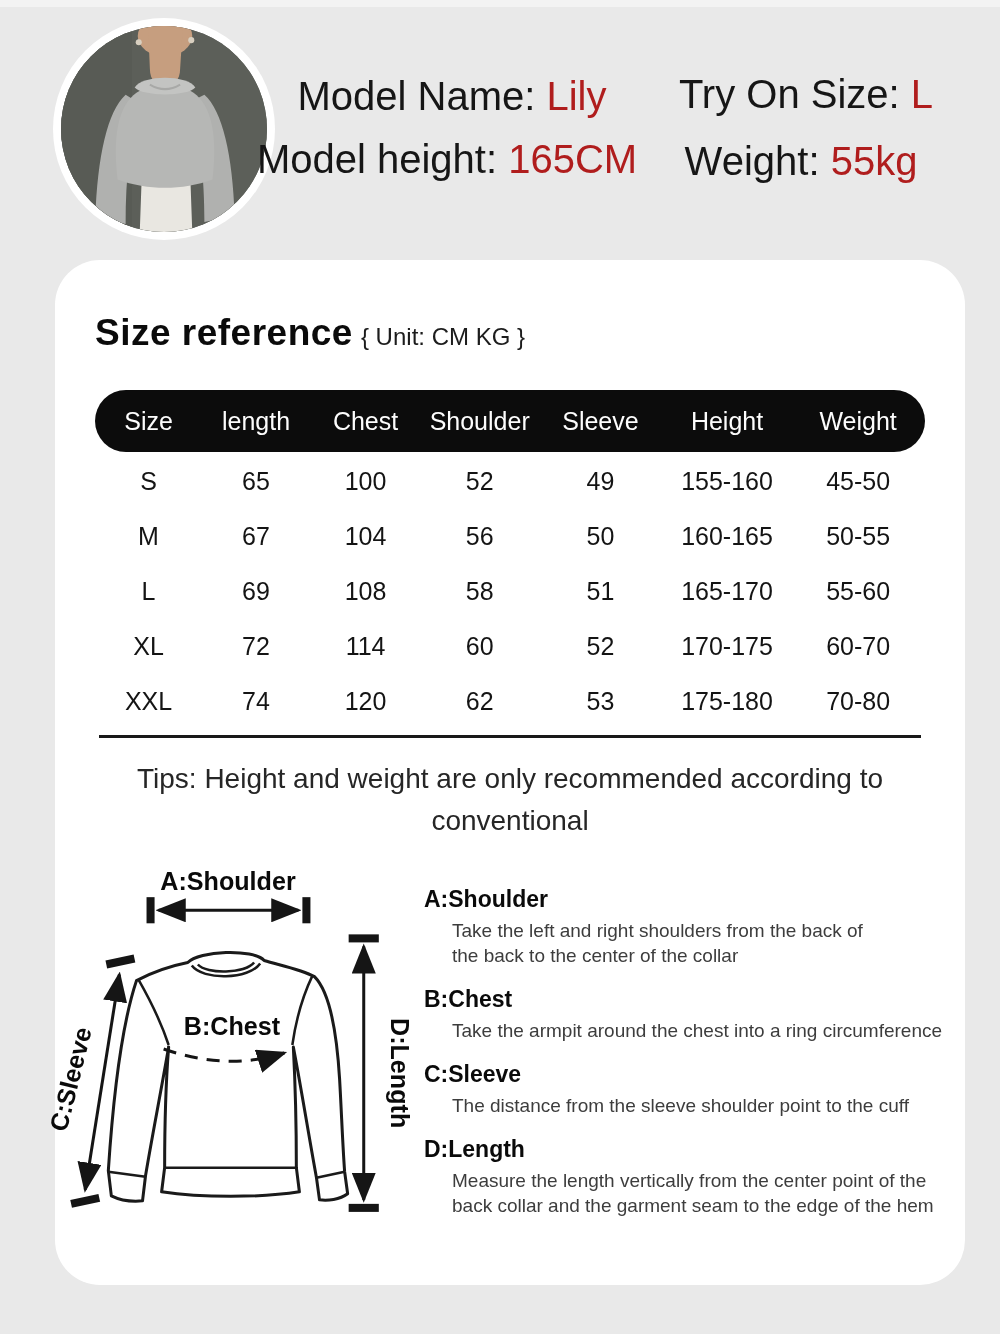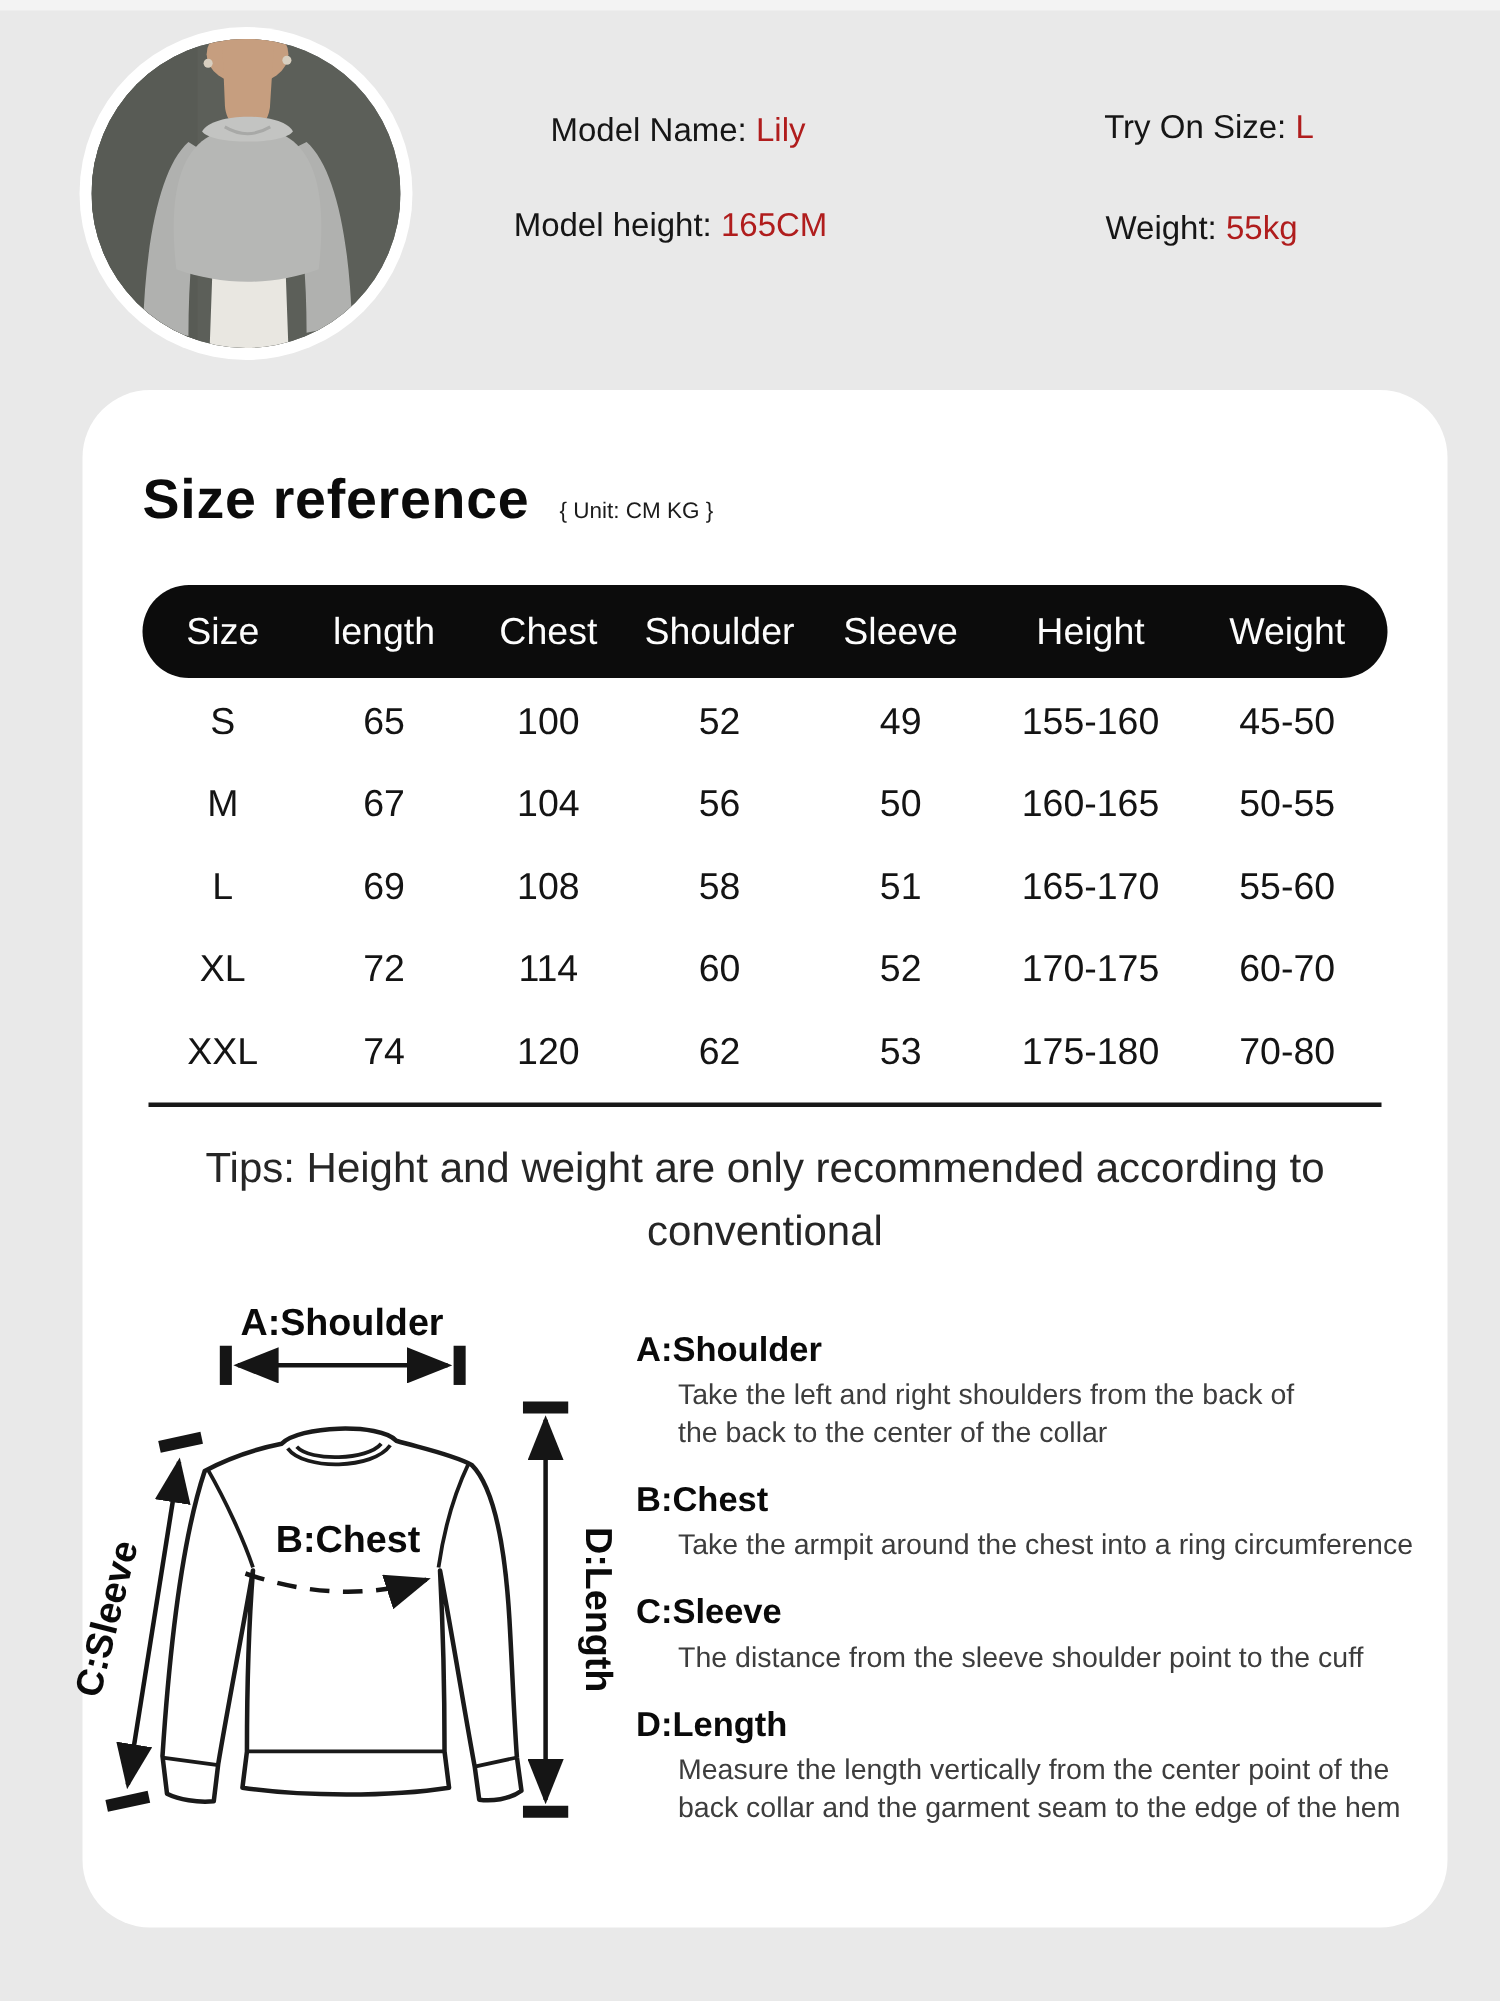--- a/index.html
+++ b/index.html
@@ -17,37 +17,37 @@
   .photo-ring {
     position:absolute; left:53px; top:18px;
     width:222px; height:222px; border-radius:50%;
     background:#ffffff;
   }
   .photo {
     position:absolute; left:8px; top:8px;
     width:206px; height:206px; border-radius:50%;
     overflow:hidden; background:#5c5f59;
   }
-  .info-item { position:absolute; white-space:nowrap; font-size:22px; transform:translateX(-50%); color:#161616; }
+  .info-item { position:absolute; white-space:nowrap; font-size:40px; transform:translateX(-50%); color:#161616; }
   .info-item .val { color:#b01d1d; }
   .info-model-name  { left:452px; top:74px; }
   .info-try-on      { left:806px; top:72px; }
   .info-height      { left:447px; top:137px; }
   .info-weight      { left:801px; top:139px; }
 
   
   .card {
     position:absolute; left:55px; top:260px;
     width:910px; height:1025px;
     background:#ffffff; border-radius:45px;
     padding:52px 40px 0 40px;
   }
-  .sr-heading { display:flex; align-items:baseline; gap:20px; }
+  .sr-heading { display:flex; align-items:baseline; gap:8px; }
   .sr-title { font-size:37px; font-weight:bold; color:#0b0b0b; letter-spacing:0.5px; }
-  .sr-unit  { font-size:15px; color:#1c1c1c; }
+  .sr-unit  { font-size:24px; color:#1c1c1c; }
 
   .size-table { margin-top:36px; }
   .tgrid {
     display:grid;
     grid-template-columns:12.9% 13% 13.4% 14.1% 15% 15.5% 16.1%;
     align-items:center; text-align:center;
   }
   .thead {
     height:62px; background:#0c0c0c; border-radius:34px;
     color:#fdfdfd; font-size:25px;

